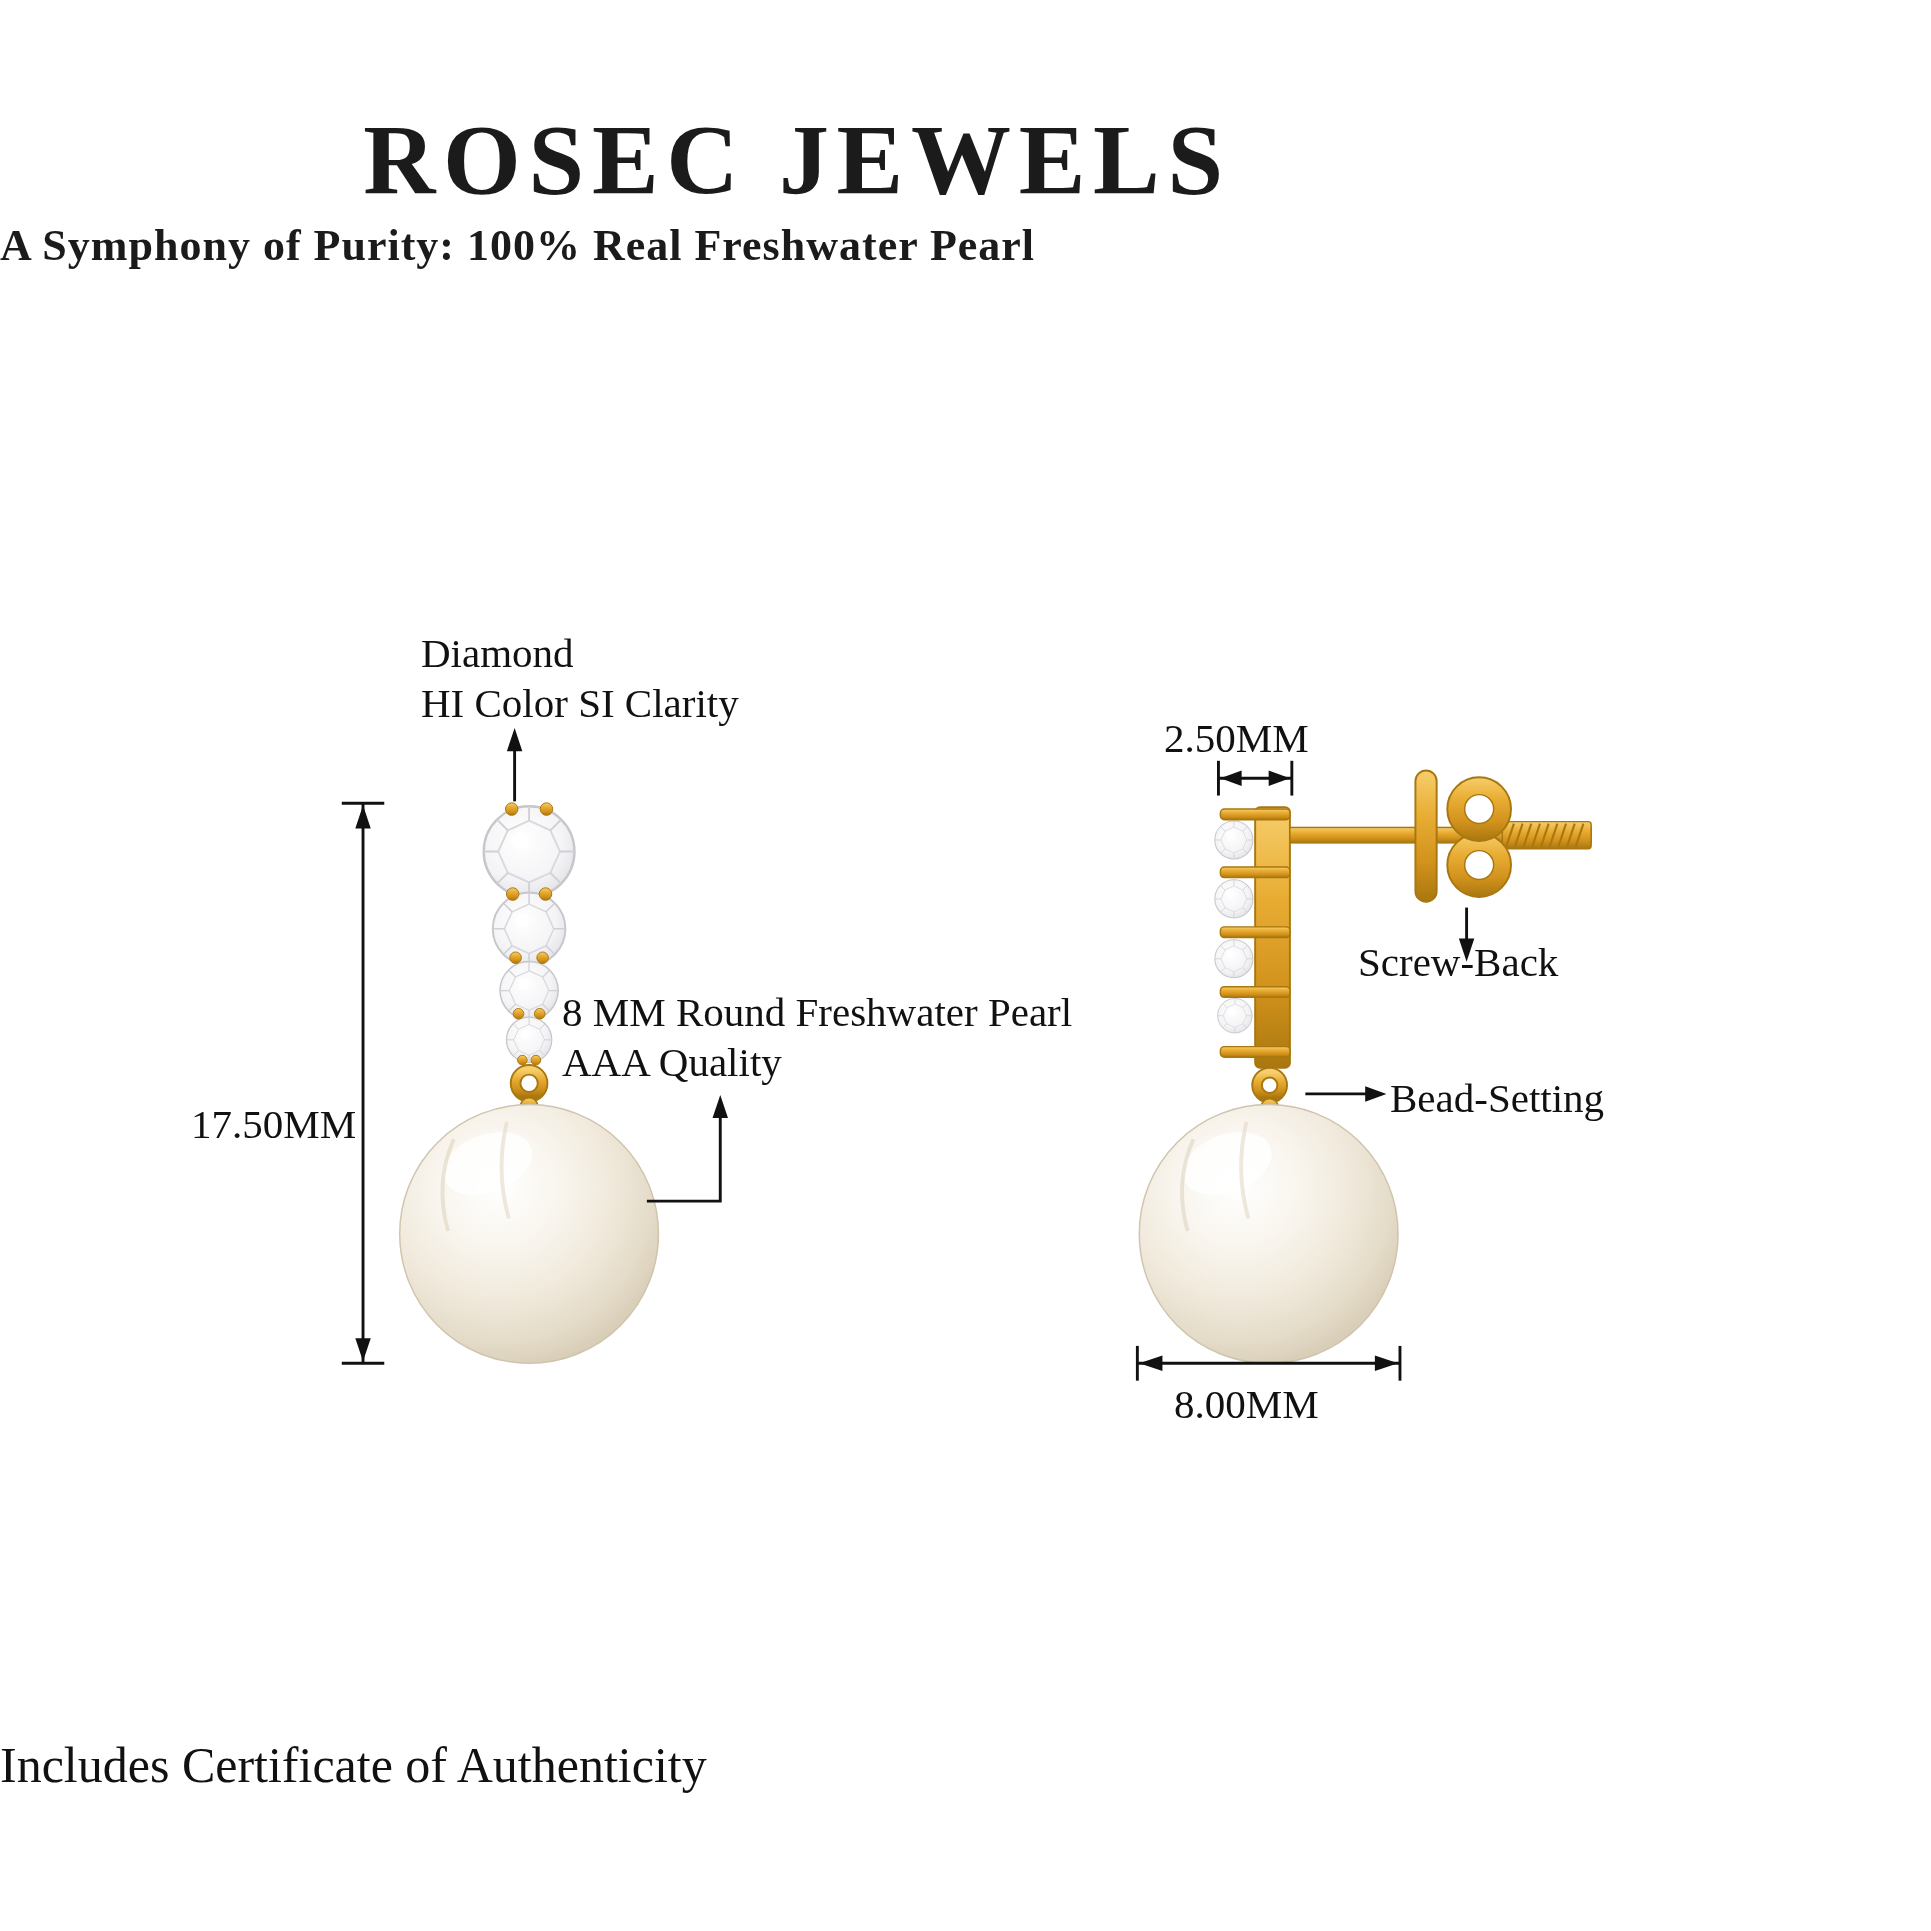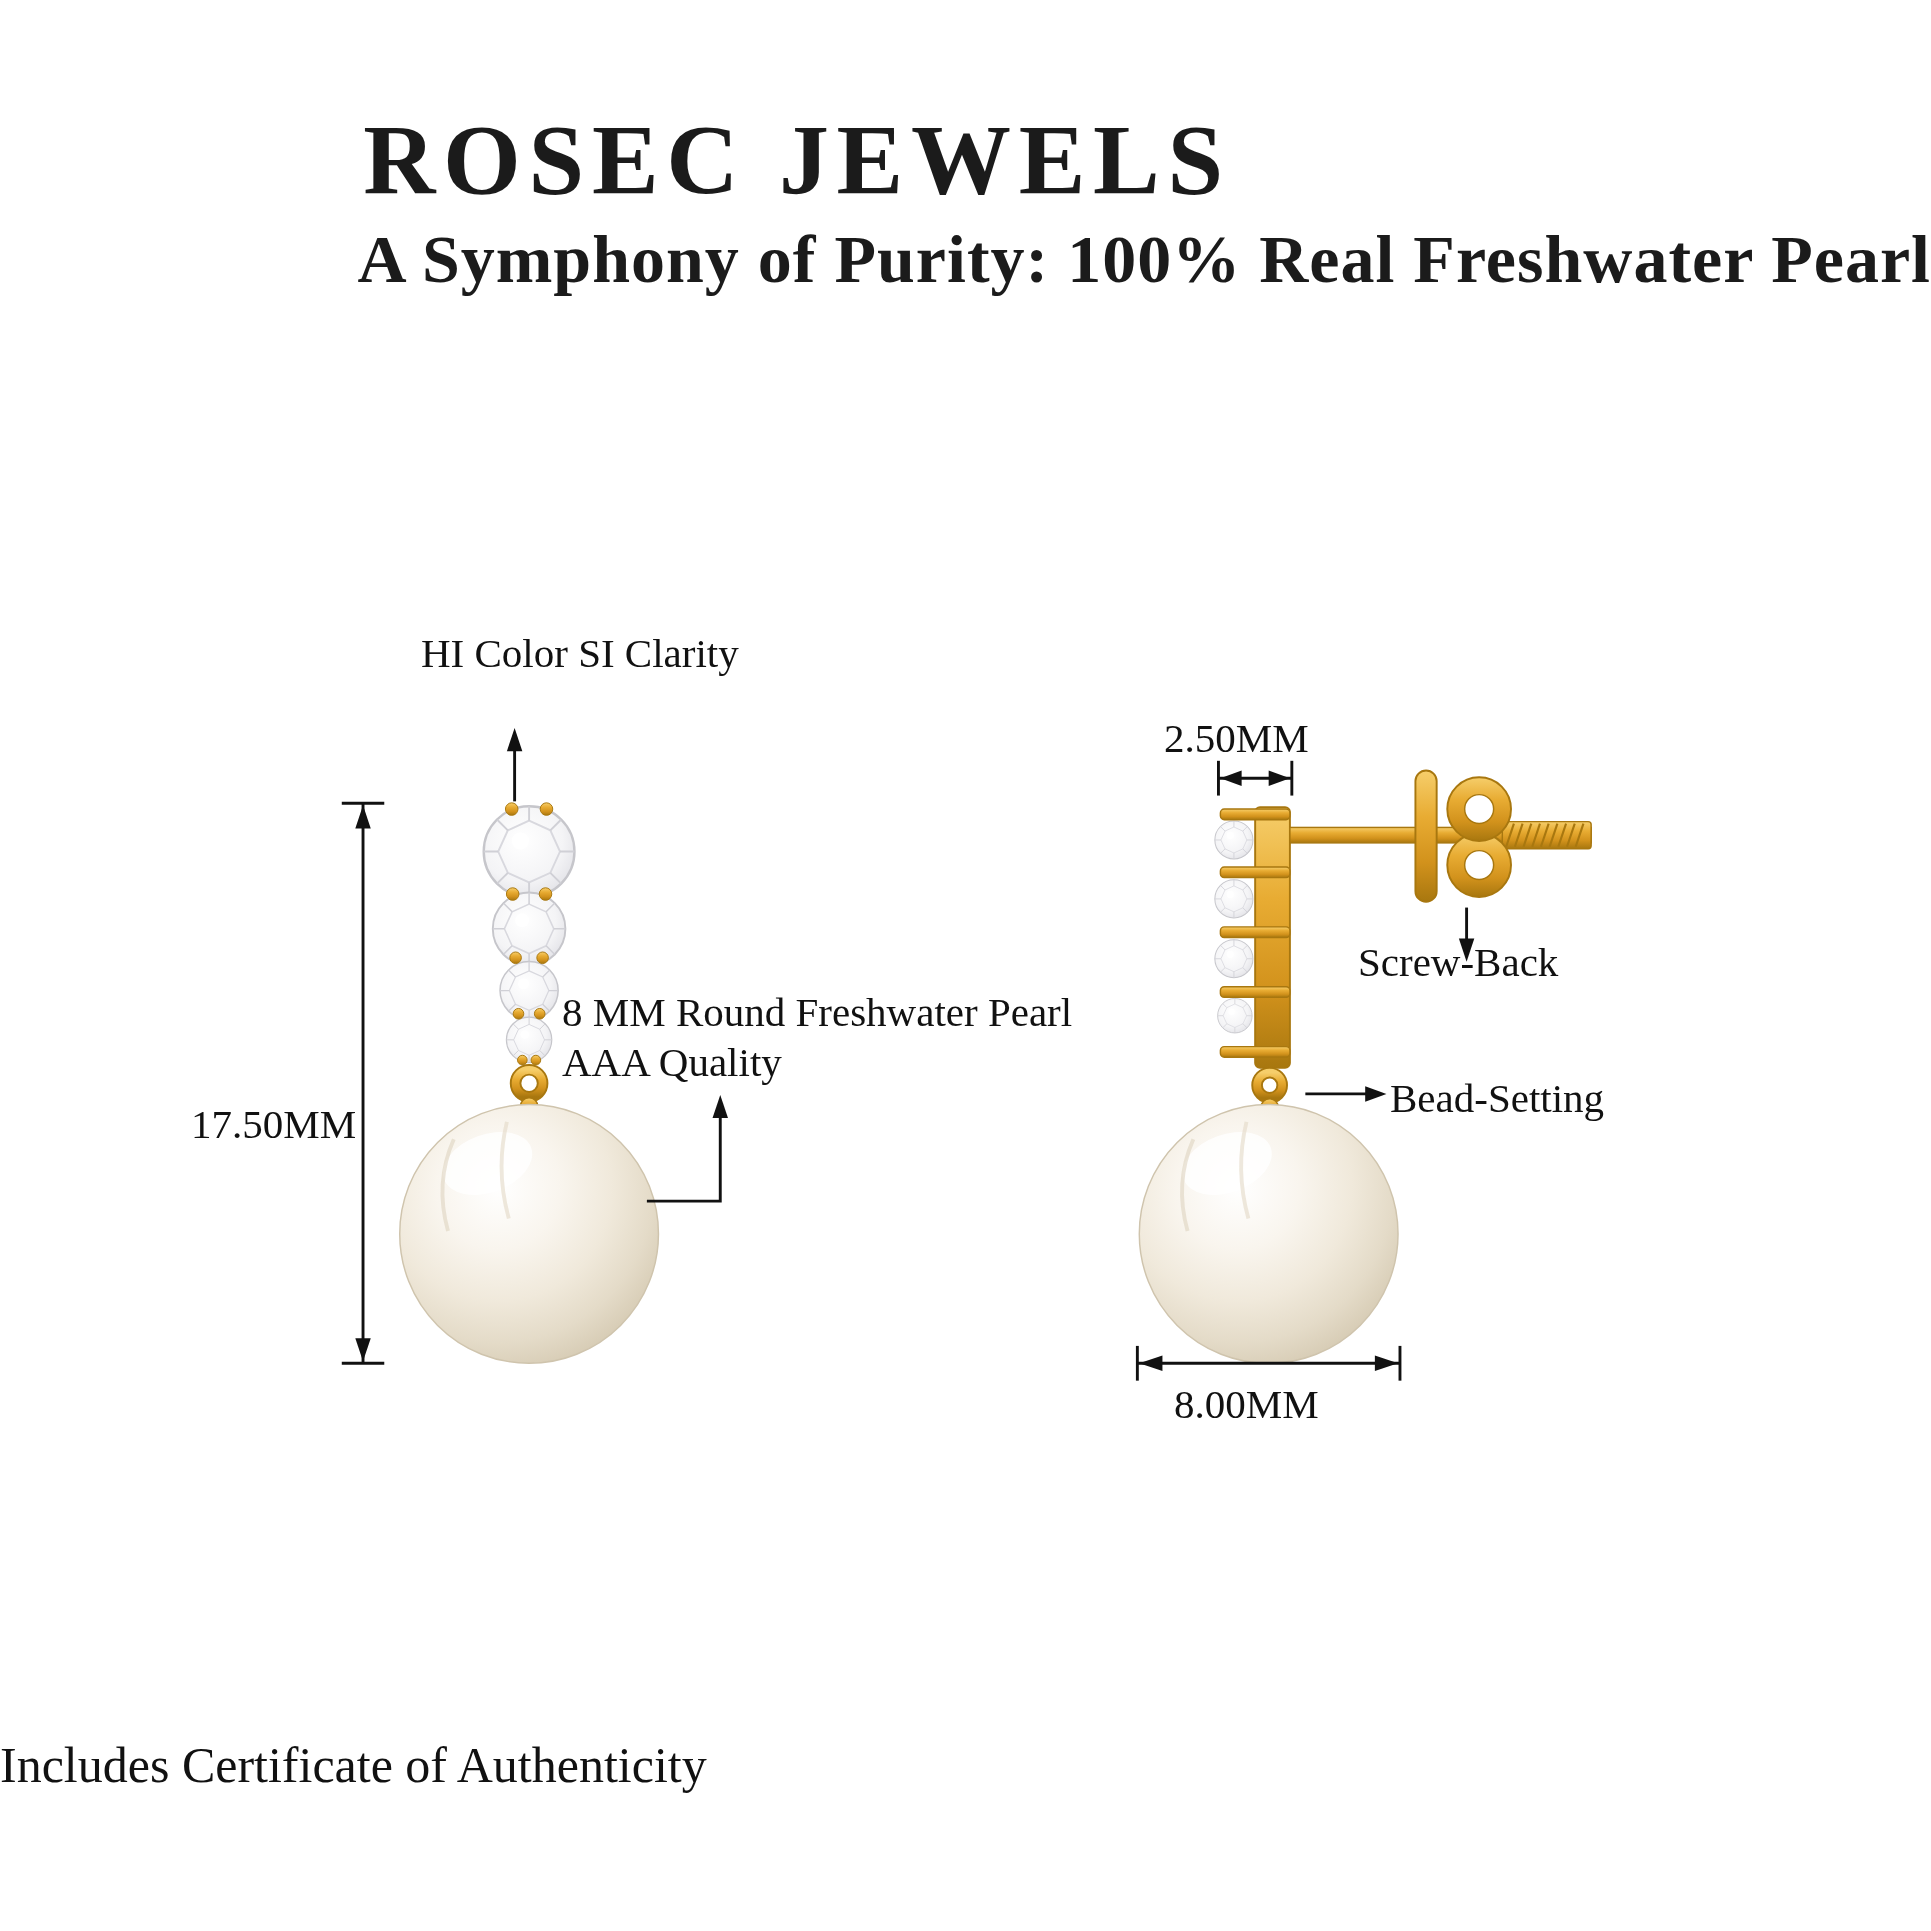--- a/index.html
+++ b/index.html
@@ -14,22 +14,22 @@
   .abs{position:absolute;}
   .title{
     top:102px;left:0;width:1594px;
     text-align:center;
     font-size:100px;font-weight:700;
     letter-spacing:7.7px;
     color:#1b1b1b;
   }
   .tagline{
     top:220px;left:0;width:1931px;
-    text-align:right;
-    font-size:68px;font-weight:700;
+    text-align:left;
+    font-size:44px;font-weight:700;
     letter-spacing:1px;
     color:#1b1b1b;
   }
   .ann{
     position:absolute;
     font-size:41px;line-height:1.22;
     color:#111111;white-space:nowrap;
   }
   .center{text-align:left;}
   .footer{
@@ -209,20 +209,21 @@
         <polygon points="1180,1412 1204,1404 1204,1420" stroke="none"></polygon>
         <polygon points="1448,1412 1424,1404 1424,1420" stroke="none"></polygon>
       </g>
     </g>
   </svg>
 
   <div class="abs title">ROSEC JEWELS</div>
   <div class="abs tagline">A Symphony of Purity: 100% Real Freshwater Pearl</div>
 
   <div class="ann" style="left:421px;top:628px;">
+    <div>Diamond</div>
     <div>HI Color SI Clarity</div>
   </div>
 
   <div class="ann" style="left:191px;top:1099px;text-align:right;">17.50MM</div>
 
   <div class="ann" style="left:562px;top:987px;">
     <div>8 MM Round Freshwater Pearl</div>
     <div>AAA Quality</div>
   </div>
 

